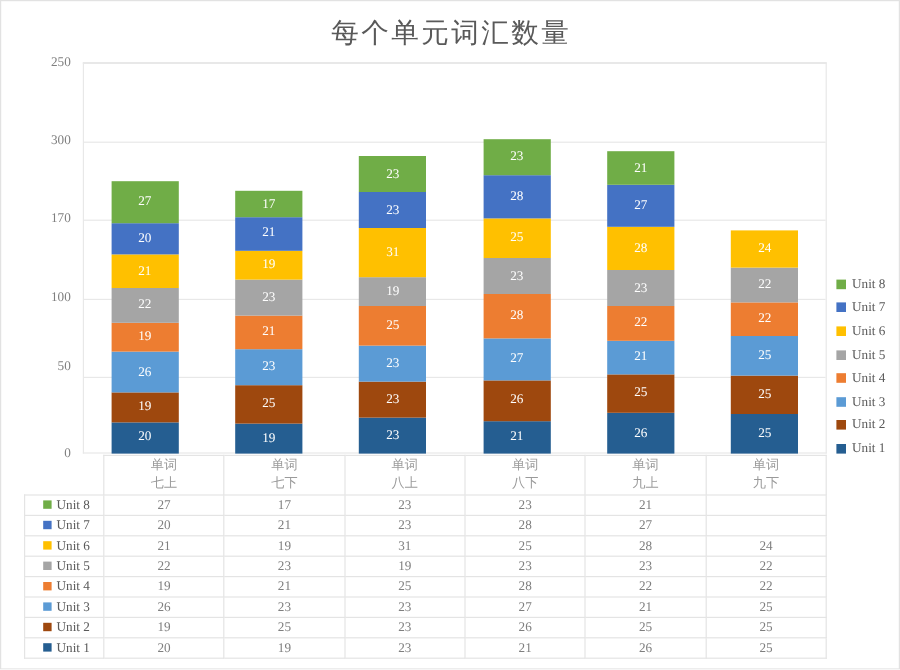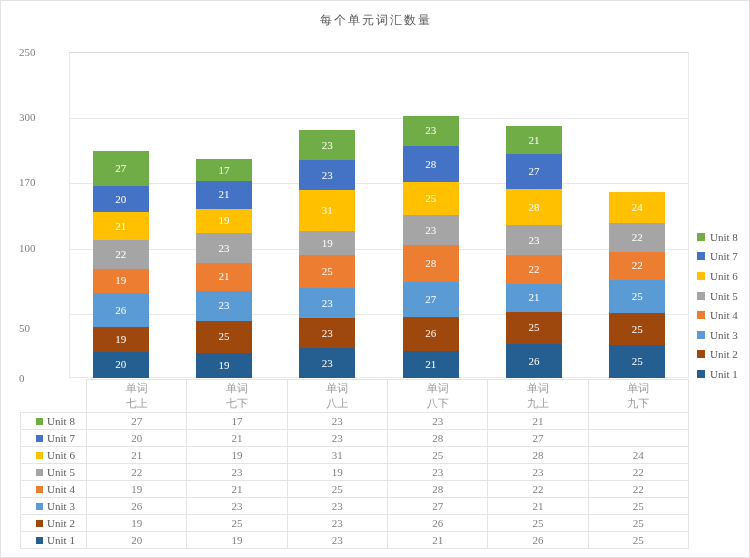--- a/index.html
+++ b/index.html
@@ -23,21 +23,21 @@
     background: #ffffff;
   }
 
   
   #chart-title {
     position: absolute;
     left: 0;
     top: 11px;
     width: 750px;
     text-align: center;
-    font-size: 12px;
+    font-size: 23px;
     font-family: Liberation Sans, sans-serif;
     color: #595959;
     letter-spacing: 2px;
     white-space: nowrap;
   }
 
   
   #plot-area {
     position: absolute;
     left: 68px;
@@ -52,20 +52,21 @@
     position: absolute;
     left: 0;
     width: 100%;
     height: 1px;
     background: #e8e8e8;
   }
   .ytick {
     position: absolute;
     right: 690px;
     width: 40px;
+    text-align: right;
     font-size: 11px;
     font-family: "Liberation Serif", serif;
     color: #7f7f7f;
     transform: translateY(-50%);
   }
 
   #bars-layer {
     position: absolute;
     left: 68px;
     top: 51px;
@@ -167,21 +168,21 @@
 </style>
 </head>
 <body>
 
 <div id="chart-root">
 
   <div id="chart-title">每个单元词汇数量</div>
 
   <div id="yaxis-ticks">
       <div class="ytick" style="top: 377px;">0</div>
-      <div class="ytick" style="top: 327px;">50</div>
+      <div class="ytick" style="top: 304px;">50</div>
       <div class="ytick" style="top: 246.6px;">100</div>
       <div class="ytick" style="top: 181.4px;">170</div>
       <div class="ytick" style="top: 116.2px;">300</div>
       <div class="ytick" style="top: 51px;">250</div>
     </div>
 
   <div id="plot-area">
       <div class="gridline" style="top: 260.8px;"></div>
       <div class="gridline" style="top: 195.6px;"></div>
       <div class="gridline" style="top: 130.4px;"></div>

